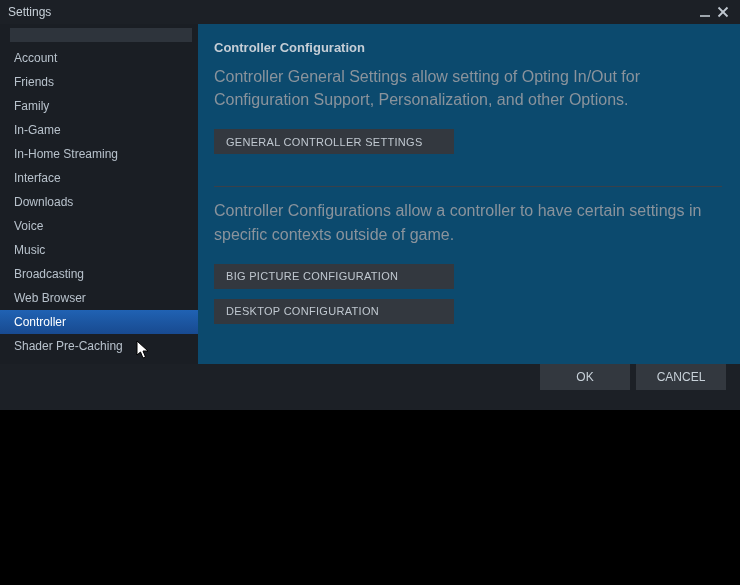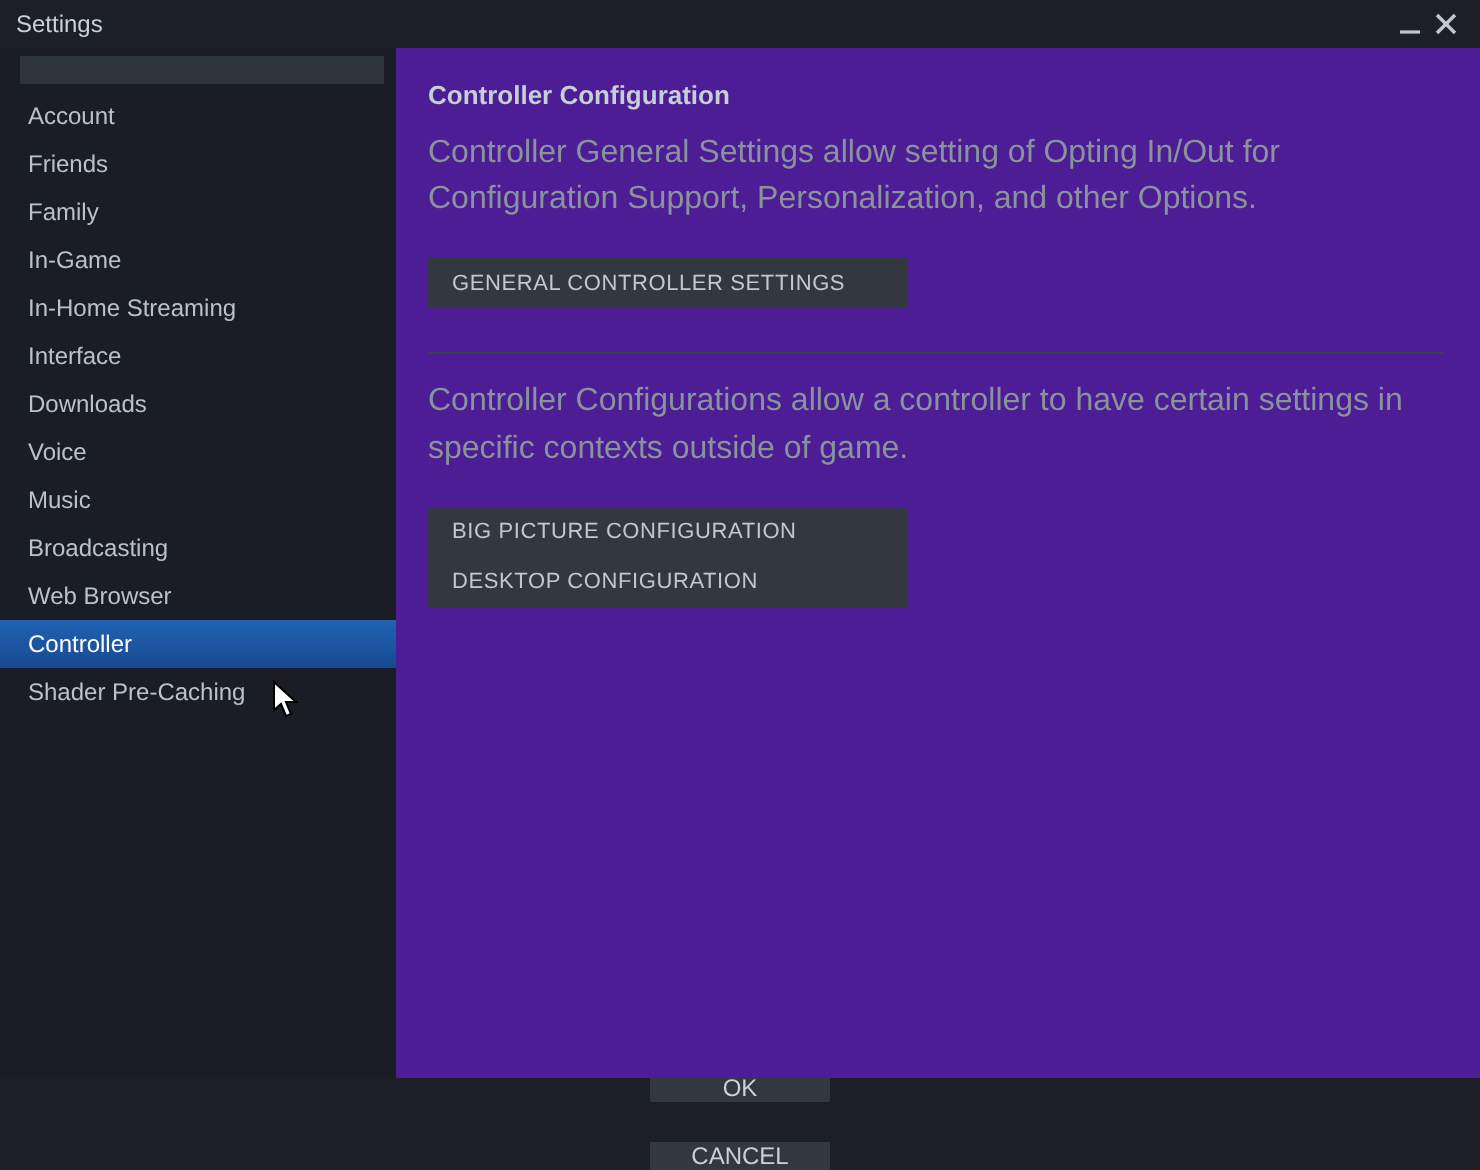--- a/index.html
+++ b/index.html
@@ -1,18 +1,18 @@
 <!DOCTYPE html>
 <html><head>
 <meta charset="utf-8">
 <style>
   * { margin: 0; padding: 0; box-sizing: border-box; }
   html, body { width: 740px; height: 585px; overflow: hidden; font-family: Arial, "Helvetica Neue", sans-serif; background: #000; }
   .window {
-    width: 740px; height: 585px;
+    width: 740px; height: 410px;
     background: #1c2026;
     display: flex; flex-direction: column;
     position: relative;
   }
   
   .titlebar {
     height: 24px;
     display: flex; align-items: center;
     padding: 0 8px;
     color: #c8d1d9;
@@ -53,21 +53,21 @@
     cursor: pointer;
     user-select: none;
   }
   .sidebar-item.selected {
     background: #1a4f9c;
     background: linear-gradient(to bottom, #2062b3, #184a90);
     color: #ffffff;
   }
   .content {
     flex: 1 1 auto;
-    background: #4c1d95;
+    background: #0c4a6e;
     padding: 12px 18px 12px 16px;
     color: #8a939c;
     font-size: 12px;
     display: flex; flex-direction: column;
     position: relative;
   }
   .section-title {
     color: #c6ced6;
     font-size: 13px;
     font-weight: bold;
@@ -85,34 +85,34 @@
     height: 25px;
     background: #33383f;
     color: #c0c8d0;
     font-size: 11px;
     letter-spacing: 0.3px;
     border: none;
     padding: 0 12px;
     min-width: 240px;
     cursor: pointer;
     text-align: left;
+    margin-bottom: 10px;
   }
   .divider {
     border: none;
     border-top: 1px solid #3a4049;
     margin: 22px 0 12px 0;
   }
   
   .footer {
     height: 46px;
     background: #1c2026;
-    display: flex; align-items: center; justify-content: flex-end;
+    display: flex; justify-content: flex-end;
     padding: 0 14px;
-    gap: 20px;
-    flex-direction: column;
+    gap: 6px;
   }
   .footer-btn {
     min-width: 90px; height: 26px;
     background: #33383f;
     color: #c8d1d9;
     font-size: 12px;
     border: none;
     cursor: pointer;
   }
   

